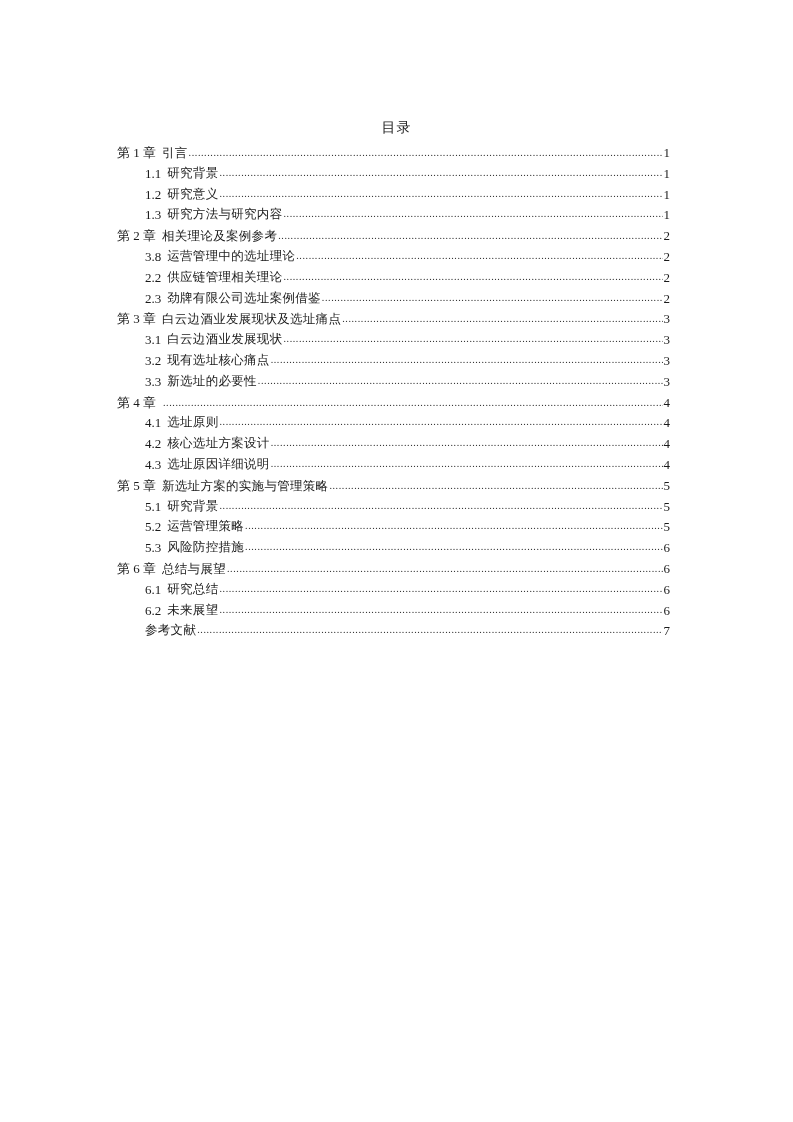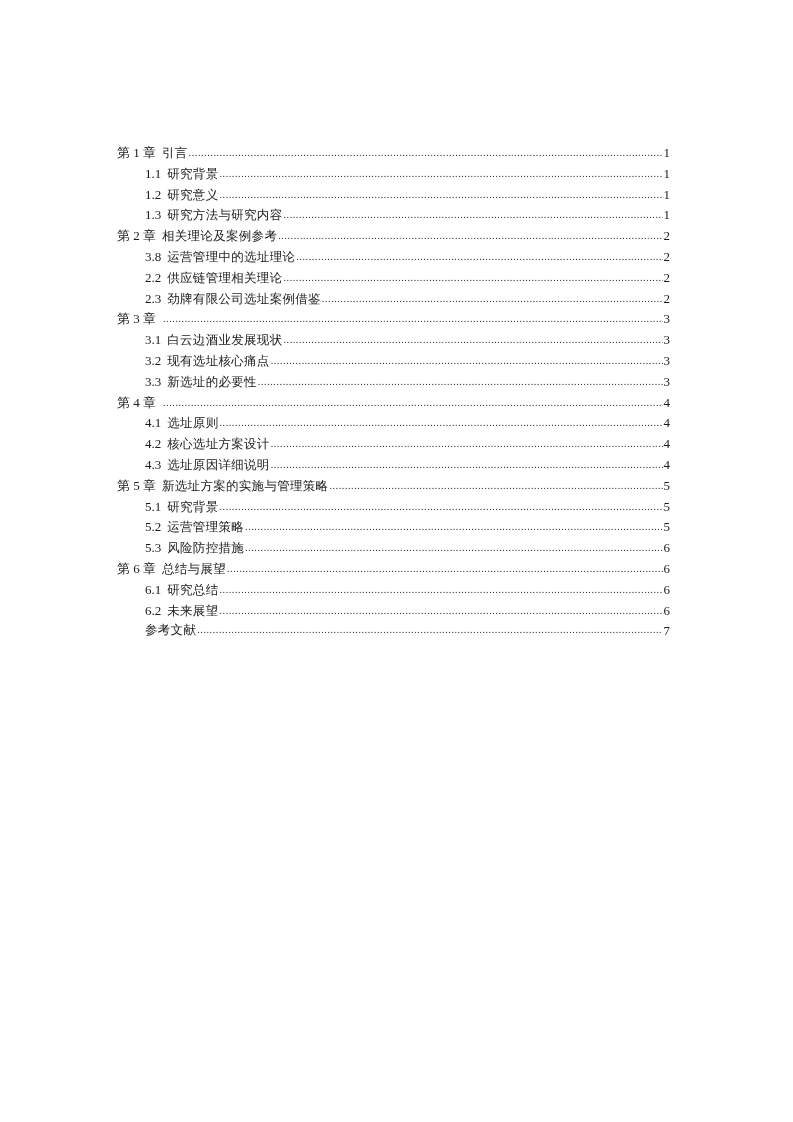--- a/index.html
+++ b/index.html
@@ -45,20 +45,21 @@
     .toc-row {
       display: flex;
       align-items: baseline;
       height: 20.8px;
       line-height: 20.8px;
       font-size: 12.5px;
       white-space: nowrap;
     }
     .toc-row.level-2 {
       padding-left: 28px;
+      align-items: flex-end;
     }
     .toc-row.level-ref {
       padding-left: 28px;
       align-items: flex-end;
     }
     .toc-num {
       flex: none;
       margin-right: 6px;
       font-family: "Liberation Serif", serif;
       font-size: 13px;
@@ -87,20 +88,21 @@
       font-family: "Liberation Serif", serif;
       font-size: 13px;
       min-width: 6px;
       text-align: right;
     }
   </style>
 </head>
 <body>
 
 <div class="page">
+  <div class="toc-title">目录</div>
   <ul class="toc-list">
       <li class="toc-row level-1">
         <span class="toc-num">第 1 章</span>
         <span class="toc-text">引言</span>
         <span class="toc-leader"></span>
         <span class="toc-page">1</span>
       </li>
       <li class="toc-row level-2">
         <span class="toc-num">1.1</span>
         <span class="toc-text">研究背景</span>
@@ -138,20 +140,21 @@
         <span class="toc-page">2</span>
       </li>
       <li class="toc-row level-2">
         <span class="toc-num">2.3</span>
         <span class="toc-text">劲牌有限公司选址案例借鉴</span>
         <span class="toc-leader"></span>
         <span class="toc-page">2</span>
       </li>
       <li class="toc-row level-1">
         <span class="toc-num">第 3 章</span>
+        <span class="toc-text">白云边酒业发展现状及选址痛点</span>
         <span class="toc-leader"></span>
         <span class="toc-page">3</span>
       </li>
       <li class="toc-row level-2">
         <span class="toc-num">3.1</span>
         <span class="toc-text">白云边酒业发展现状</span>
         <span class="toc-leader"></span>
         <span class="toc-page">3</span>
       </li>
       <li class="toc-row level-2">

